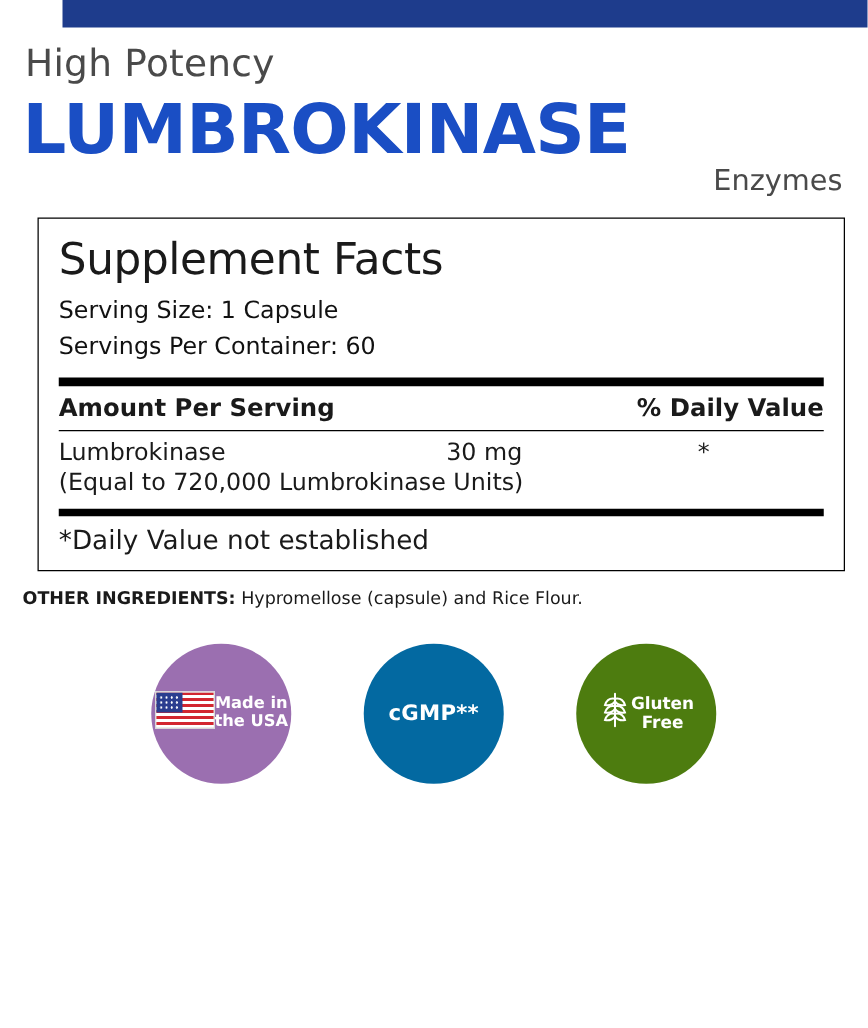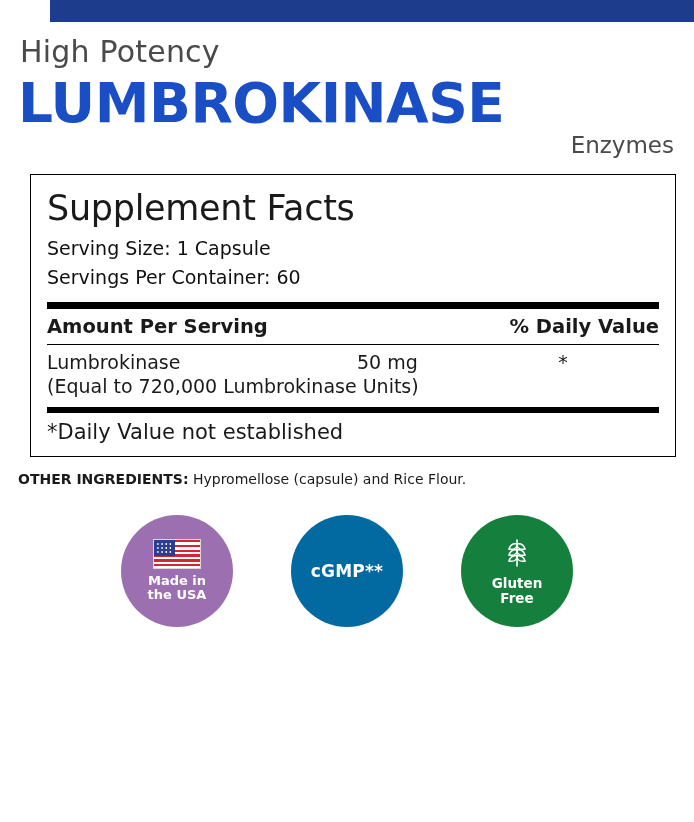--- a/index.html
+++ b/index.html
@@ -149,29 +149,28 @@
     margin-top: 26px;
     display: flex;
     justify-content: center;
     gap: 58px;
   }
   .badge {
     width: 112px;
     height: 112px;
     border-radius: 50%;
     display: flex;
-    flex-direction: column;
     align-items: center;
     justify-content: center;
     color: #fff;
     text-align: center;
   }
   .badge-usa { background: #9b6fb0; }
   .badge-cgmp { background: #0369a1; }
-  .badge-gf { background: #15803d; }
+  .badge-gf { background: #4d7c0f; }
 
   .flag {
     width: 48px;
     height: 30px;
     background: #f2f2f2;
     position: relative;
     overflow: hidden;
     border: 1px solid #d8d8d8;
     margin-bottom: 5px;
   }
@@ -239,21 +238,21 @@
 
     <div class="sf-row head">
       <span>Amount Per Serving</span>
       <span>% Daily Value</span>
     </div>
 
     <div class="rule-thin"></div>
 
     <div class="ing-line">
       <span class="ing-name">Lumbrokinase</span>
-      <span class="ing-amt">50 mg</span>
+      <span class="ing-amt">30 mg</span>
       <span class="ing-dv">*</span>
     </div>
     <div class="ing-sub">(Equal to 720,000 Lumbrokinase Units)</div>
 
     <div class="rule-med"></div>
 
     <div class="sf-footnote">*Daily Value not established</div>
   </div>
 
   <div class="other-ing">

